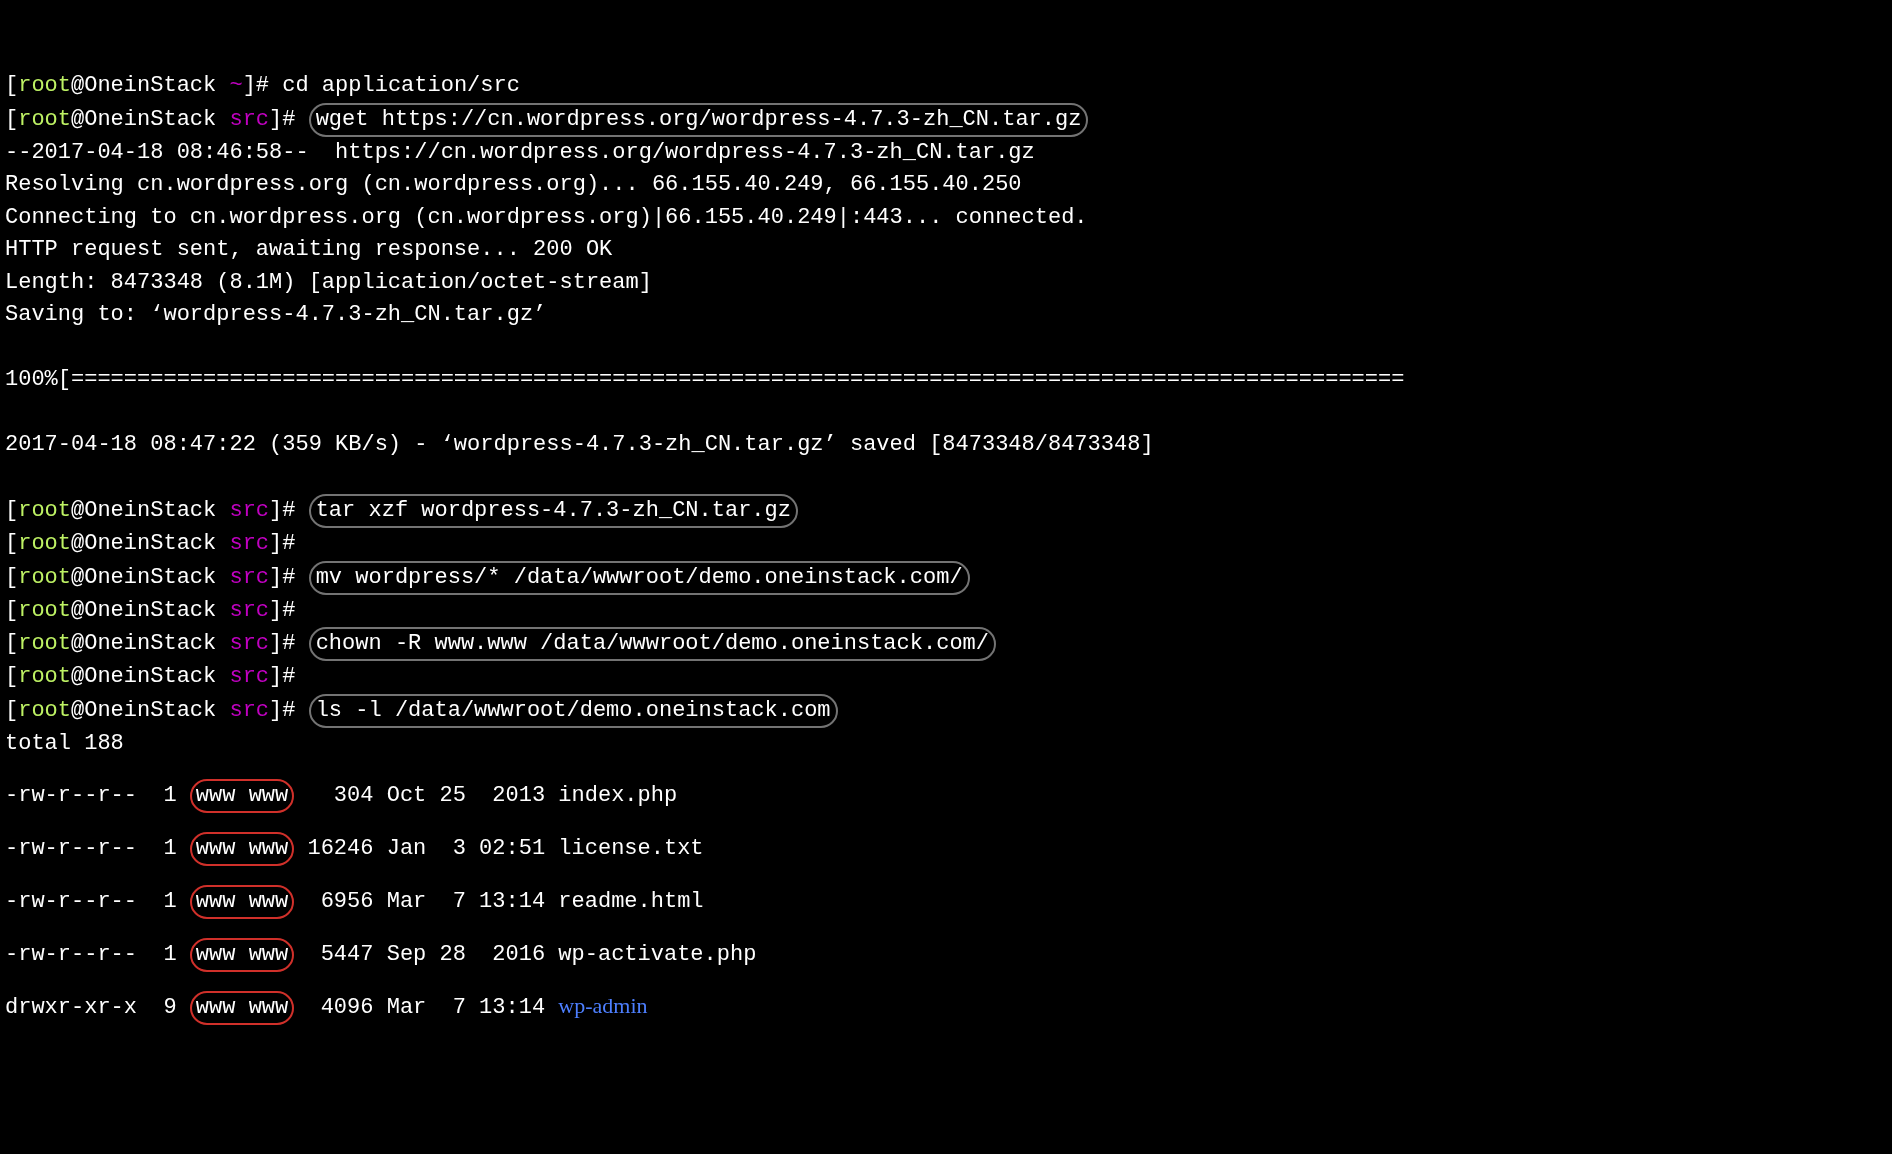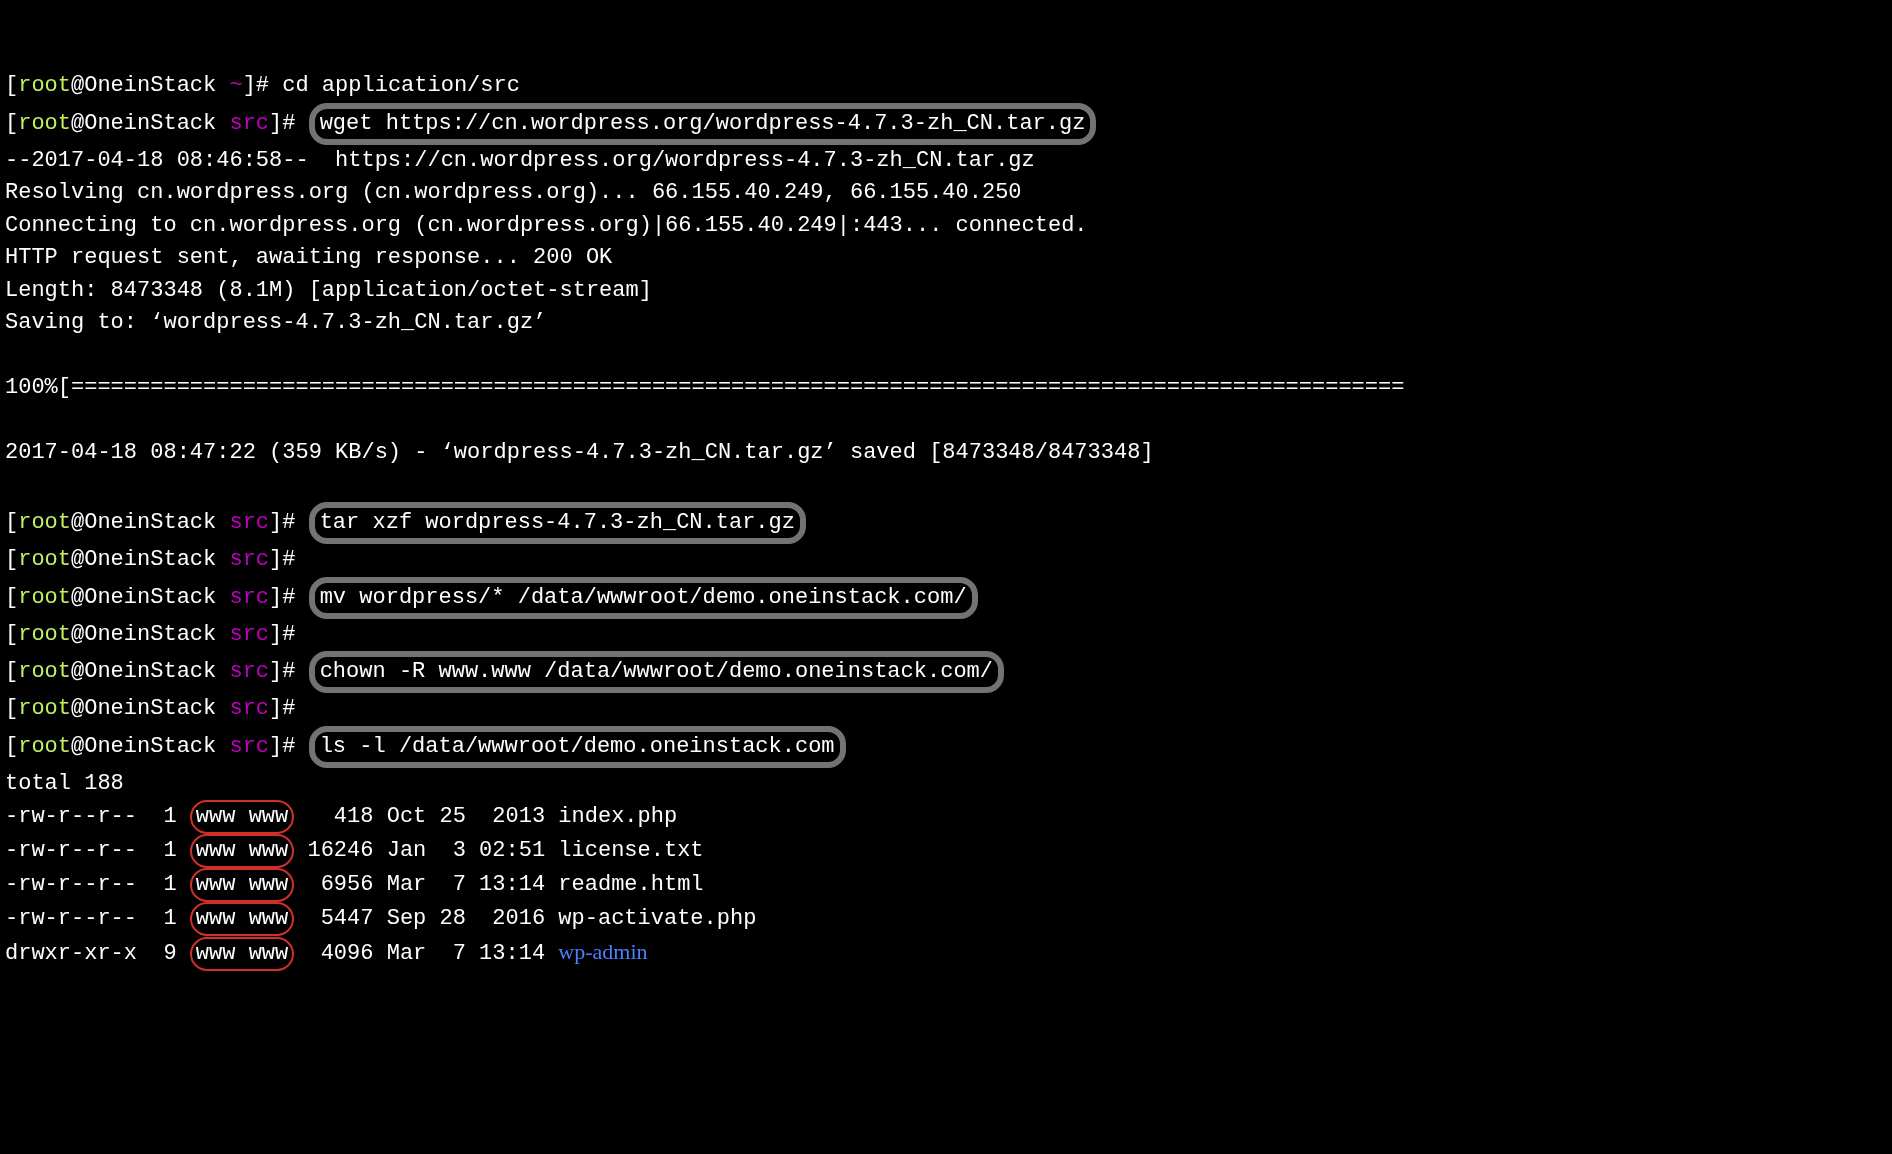--- a/index.html
+++ b/index.html
@@ -9,34 +9,35 @@
     line-height:32.5px;
     white-space:pre;
     padding:5px 5px;
     width:1892px;
     box-sizing:border-box;
   }
   .user{color:#bef264;}
   .host{color:#fff;}
   .dir{color:#c000c0;}
   .hl{
-    border:6px solid #737373;
+    border:2px solid #737373;
     border-radius:18px;
     padding:0 5px;
     display:inline-block;
     line-height:30px;
     vertical-align:baseline;
   }
   .hl-col{
     border:2px solid #d0302a;
     border-radius:21px;
     padding:0 4px;
     display:inline-block;
     line-height:30px;
     vertical-align:baseline;
+    margin-top:19px;
   }
   .link{color:#4d7fff;font-family:Liberation Serif, serif;}
 </style>
 </head>
 <body>
 
 <span>[<span class="user">root</span><span class="host">@</span><span class="host">OneinStack</span> <span class="dir">~</span>]# <span>cd application/src</span></span>
 <span>[<span class="user">root</span><span class="host">@</span><span class="host">OneinStack</span> <span class="dir">src</span>]# <span class="hl">wget https://cn.wordpress.org/wordpress-4.7.3-zh_CN.tar.gz</span></span>
 <span>--2017-04-18 08:46:58--  https://cn.wordpress.org/wordpress-4.7.3-zh_CN.tar.gz</span>
 <span>Resolving cn.wordpress.org (cn.wordpress.org)... 66.155.40.249, 66.155.40.250</span>
@@ -50,18 +51,18 @@
 <span>2017-04-18 08:47:22 (359 KB/s) - ‘wordpress-4.7.3-zh_CN.tar.gz’ saved [8473348/8473348]</span>
 
 <span>[<span class="user">root</span><span class="host">@</span><span class="host">OneinStack</span> <span class="dir">src</span>]# <span class="hl">tar xzf wordpress-4.7.3-zh_CN.tar.gz</span></span>
 <span>[<span class="user">root</span><span class="host">@</span><span class="host">OneinStack</span> <span class="dir">src</span>]# </span>
 <span>[<span class="user">root</span><span class="host">@</span><span class="host">OneinStack</span> <span class="dir">src</span>]# <span class="hl">mv wordpress/* /data/wwwroot/demo.oneinstack.com/</span></span>
 <span>[<span class="user">root</span><span class="host">@</span><span class="host">OneinStack</span> <span class="dir">src</span>]# </span>
 <span>[<span class="user">root</span><span class="host">@</span><span class="host">OneinStack</span> <span class="dir">src</span>]# <span class="hl">chown -R www.www /data/wwwroot/demo.oneinstack.com/</span></span>
 <span>[<span class="user">root</span><span class="host">@</span><span class="host">OneinStack</span> <span class="dir">src</span>]# </span>
 <span>[<span class="user">root</span><span class="host">@</span><span class="host">OneinStack</span> <span class="dir">src</span>]# <span class="hl">ls -l /data/wwwroot/demo.oneinstack.com</span></span>
 <span>total 188</span>
-<span id="ls-out"><span><span>-rw-r--r--</span>  <span>1</span> <span class="hl-col">www www</span> <span>  418</span> <span>Oct 25  2013</span> <span>index.php</span></span>
+<span id="ls-out"><span><span>-rw-r--r--</span>  <span>1</span> <span class="hl-col">www www</span> <span>  304</span> <span>Oct 25  2013</span> <span>index.php</span></span>
 <span><span>-rw-r--r--</span>  <span>1</span> <span class="hl-col">www www</span> <span>16246</span> <span>Jan  3 02:51</span> <span>license.txt</span></span>
 <span><span>-rw-r--r--</span>  <span>1</span> <span class="hl-col">www www</span> <span> 6956</span> <span>Mar  7 13:14</span> <span>readme.html</span></span>
 <span><span>-rw-r--r--</span>  <span>1</span> <span class="hl-col">www www</span> <span> 5447</span> <span>Sep 28  2016</span> <span>wp-activate.php</span></span>
 <span><span>drwxr-xr-x</span>  <span>9</span> <span class="hl-col">www www</span> <span> 4096</span> <span>Mar  7 13:14</span> <span class="link">wp-admin</span></span></span>
 
 
 </body></html>

